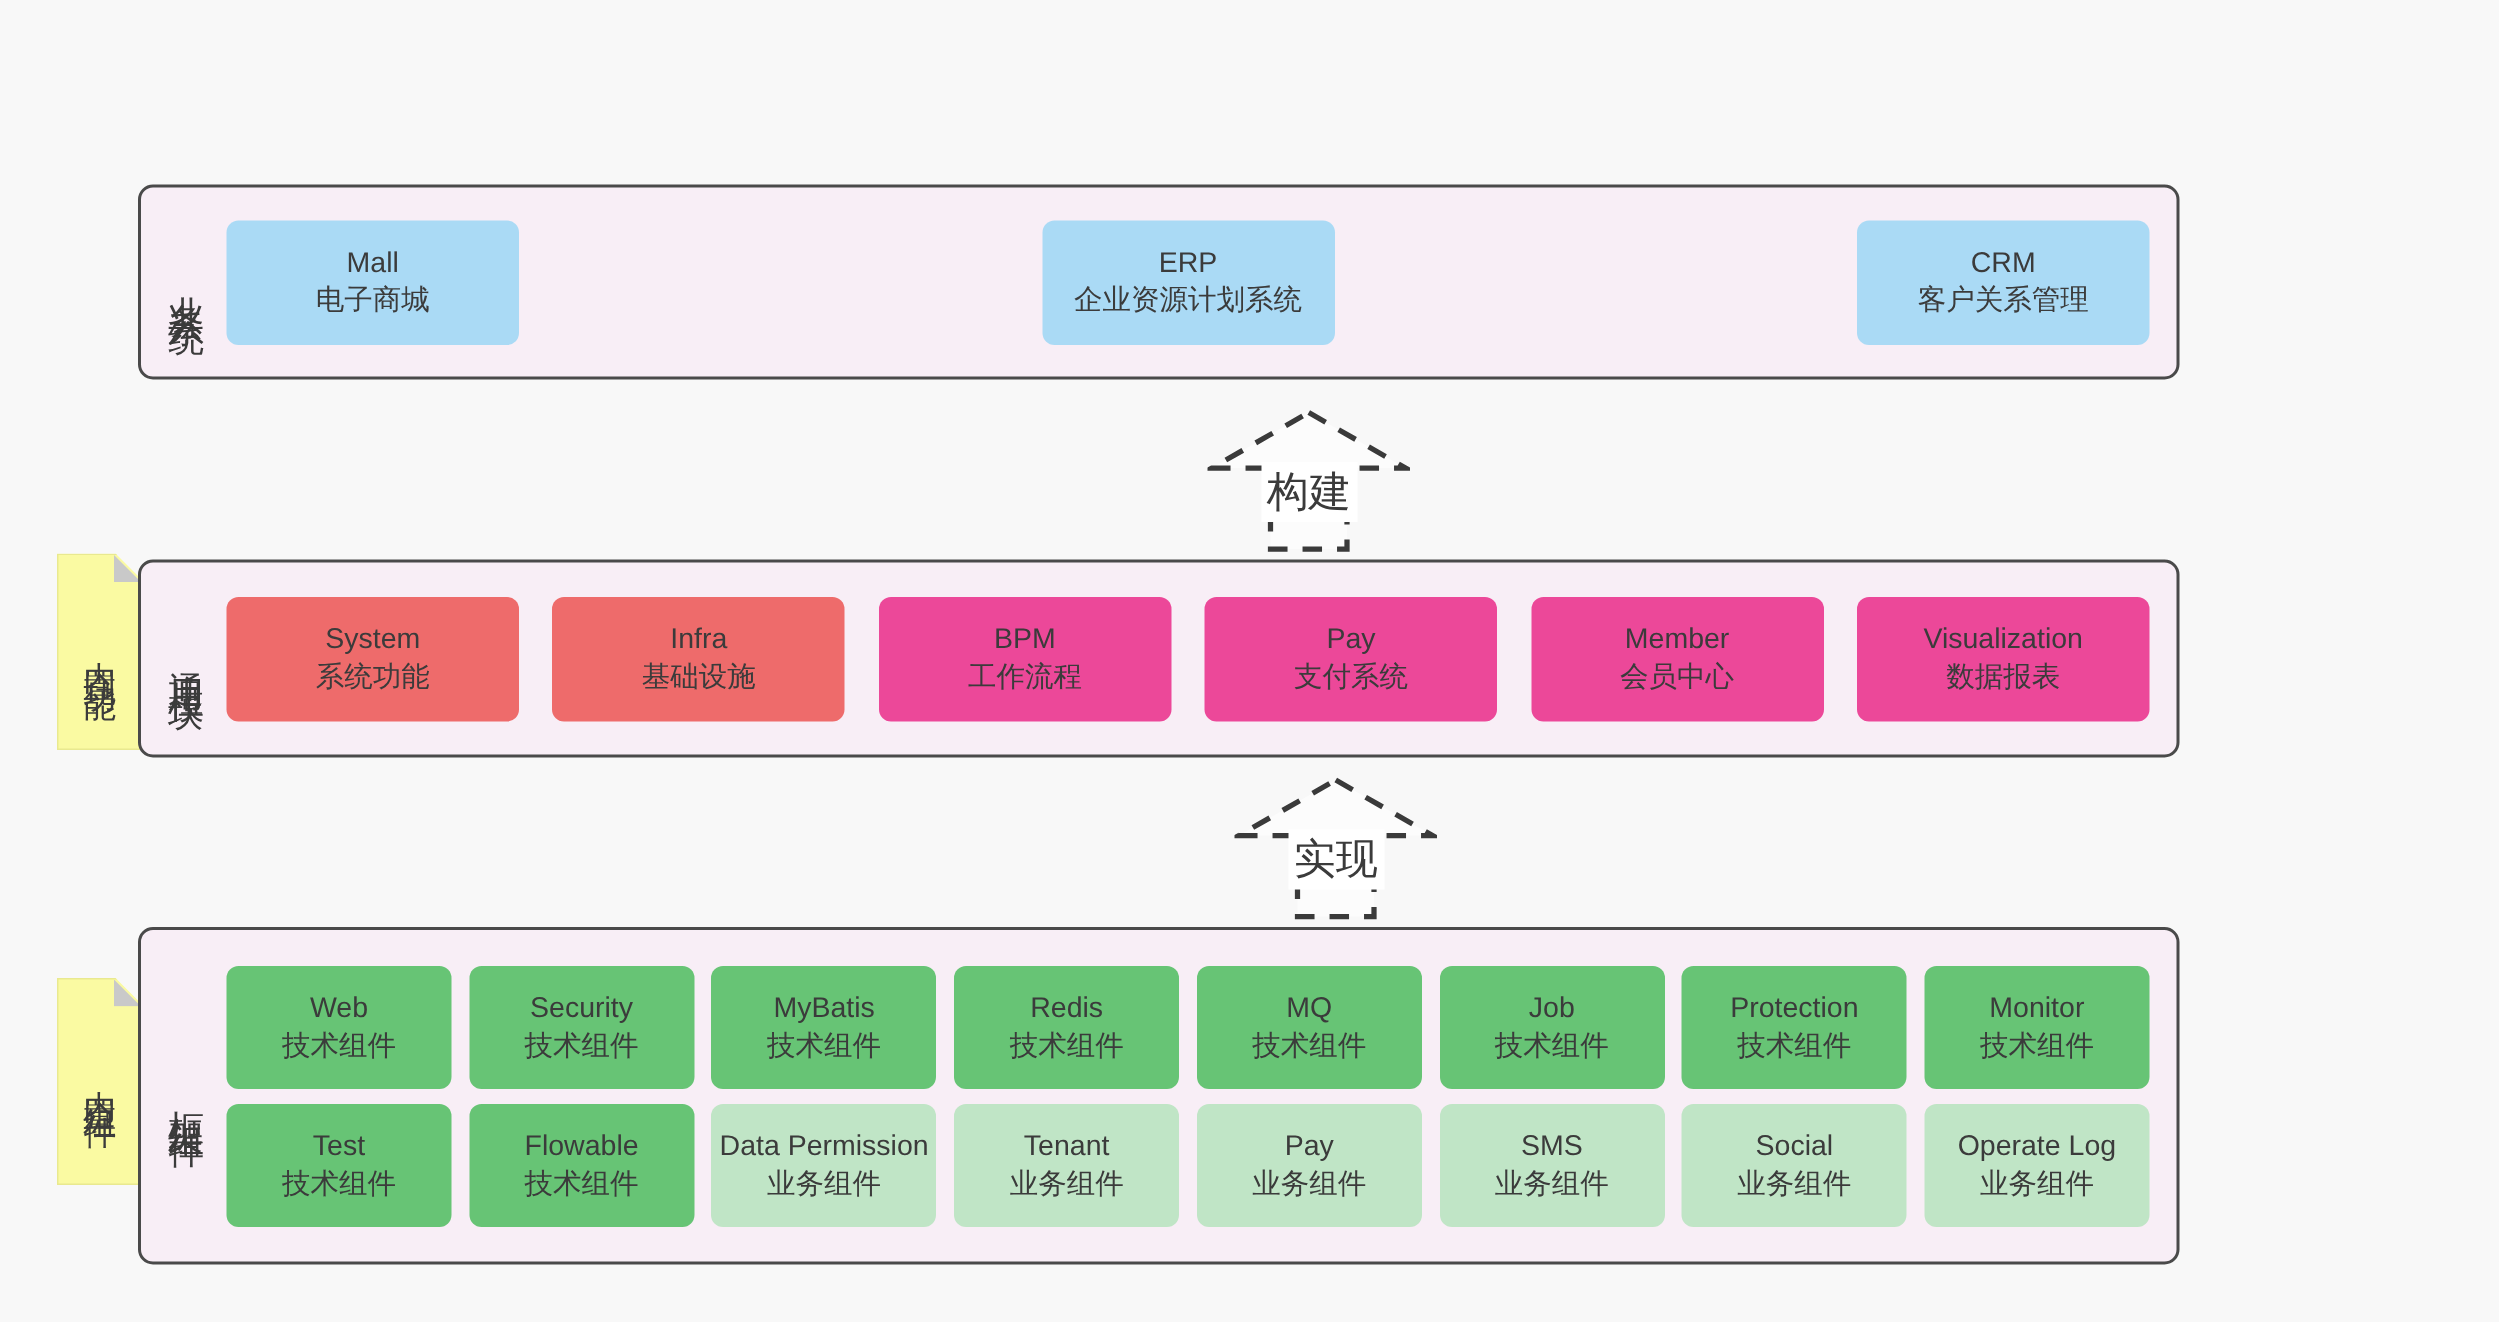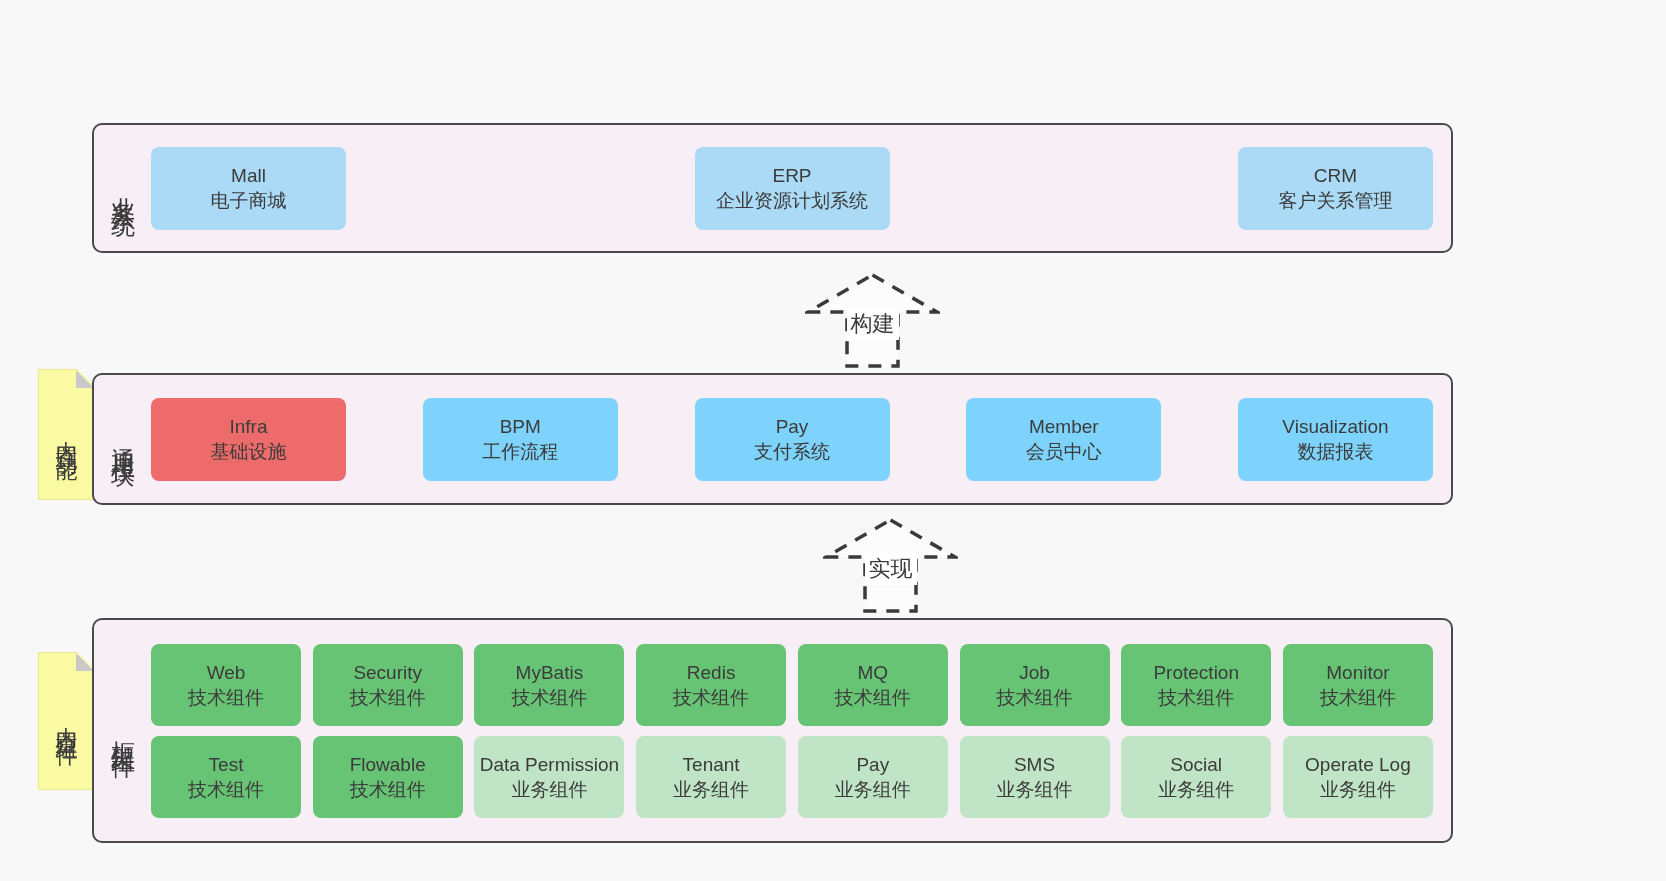--- a/index.html
+++ b/index.html
@@ -35,21 +35,21 @@
   .box {
     box-sizing:border-box; border-radius:8px;
     display:flex; flex-direction:column; justify-content:center; align-items:center;
     text-align:center; font-size:19px; line-height:25px;
   }
   .w6 { width:195px; height:83px; }
   .w8 { width:150px; height:82px; }
 
   .blue        { background:#aadaf5; }
   .red         { background:#ee6b6b; }
-  .pink        { background:#7dd3fc; }
+  .pink        { background:#ec4899; }
   .green-dark  { background:#67c475; }
   .green-light { background:#c0e5c6; }
 
   
   .note {
     position:absolute; left:38px; width:57px; z-index:1;
     background:#fafaa2; border:1px solid #e9e98f; box-sizing:border-box;
     clip-path:polygon(0 0, calc(100% - 18px) 0, 100% 18px, 100% 100%, 0 100%);
     display:flex; align-items:center; justify-content:center;
   }
@@ -64,21 +64,21 @@
     font-size:22px; line-height:1; letter-spacing:6px;
   }
 
   
   .arrow { position:absolute; width:135px; height:97px; z-index:1; }
   #arrow-build     { left:805px; top:272px; }
   #arrow-implement { left:823px; top:517px;text-align:center; }
   .arrow svg { display:block; }
   .arrow-label {
     position:absolute; left:50%; top:36px; transform:translateX(-50%);
-    background:#ffffff; padding:1px 4px; font-size:22px; white-space:nowrap;
+    background:#ffffff; padding:1px 4px; font-size:28px; white-space:nowrap;
   }
 </style>
 </head>
 <body>
 
 <div class="canvas">
 
   <div class="panel" id="panel-business">
     <div class="side-label">业务系统</div>
     <div class="boxes">
@@ -106,20 +106,24 @@
 
   <div class="note" id="note-modules">
     <div class="note-fold"></div>
     <div class="note-label">内置功能</div>
   </div>
 
   <div class="panel" id="panel-modules">
     <div class="side-label">通用模块</div>
     <div class="boxes">
       <div class="box w6 red">
+        <span>System</span>
+        <span>系统功能</span>
+      </div>
+      <div class="box w6 red">
         <span>Infra</span>
         <span>基础设施</span>
       </div>
       <div class="box w6 pink">
         <span>BPM</span>
         <span>工作流程</span>
       </div>
       <div class="box w6 pink">
         <span>Pay</span>
         <span>支付系统</span>

